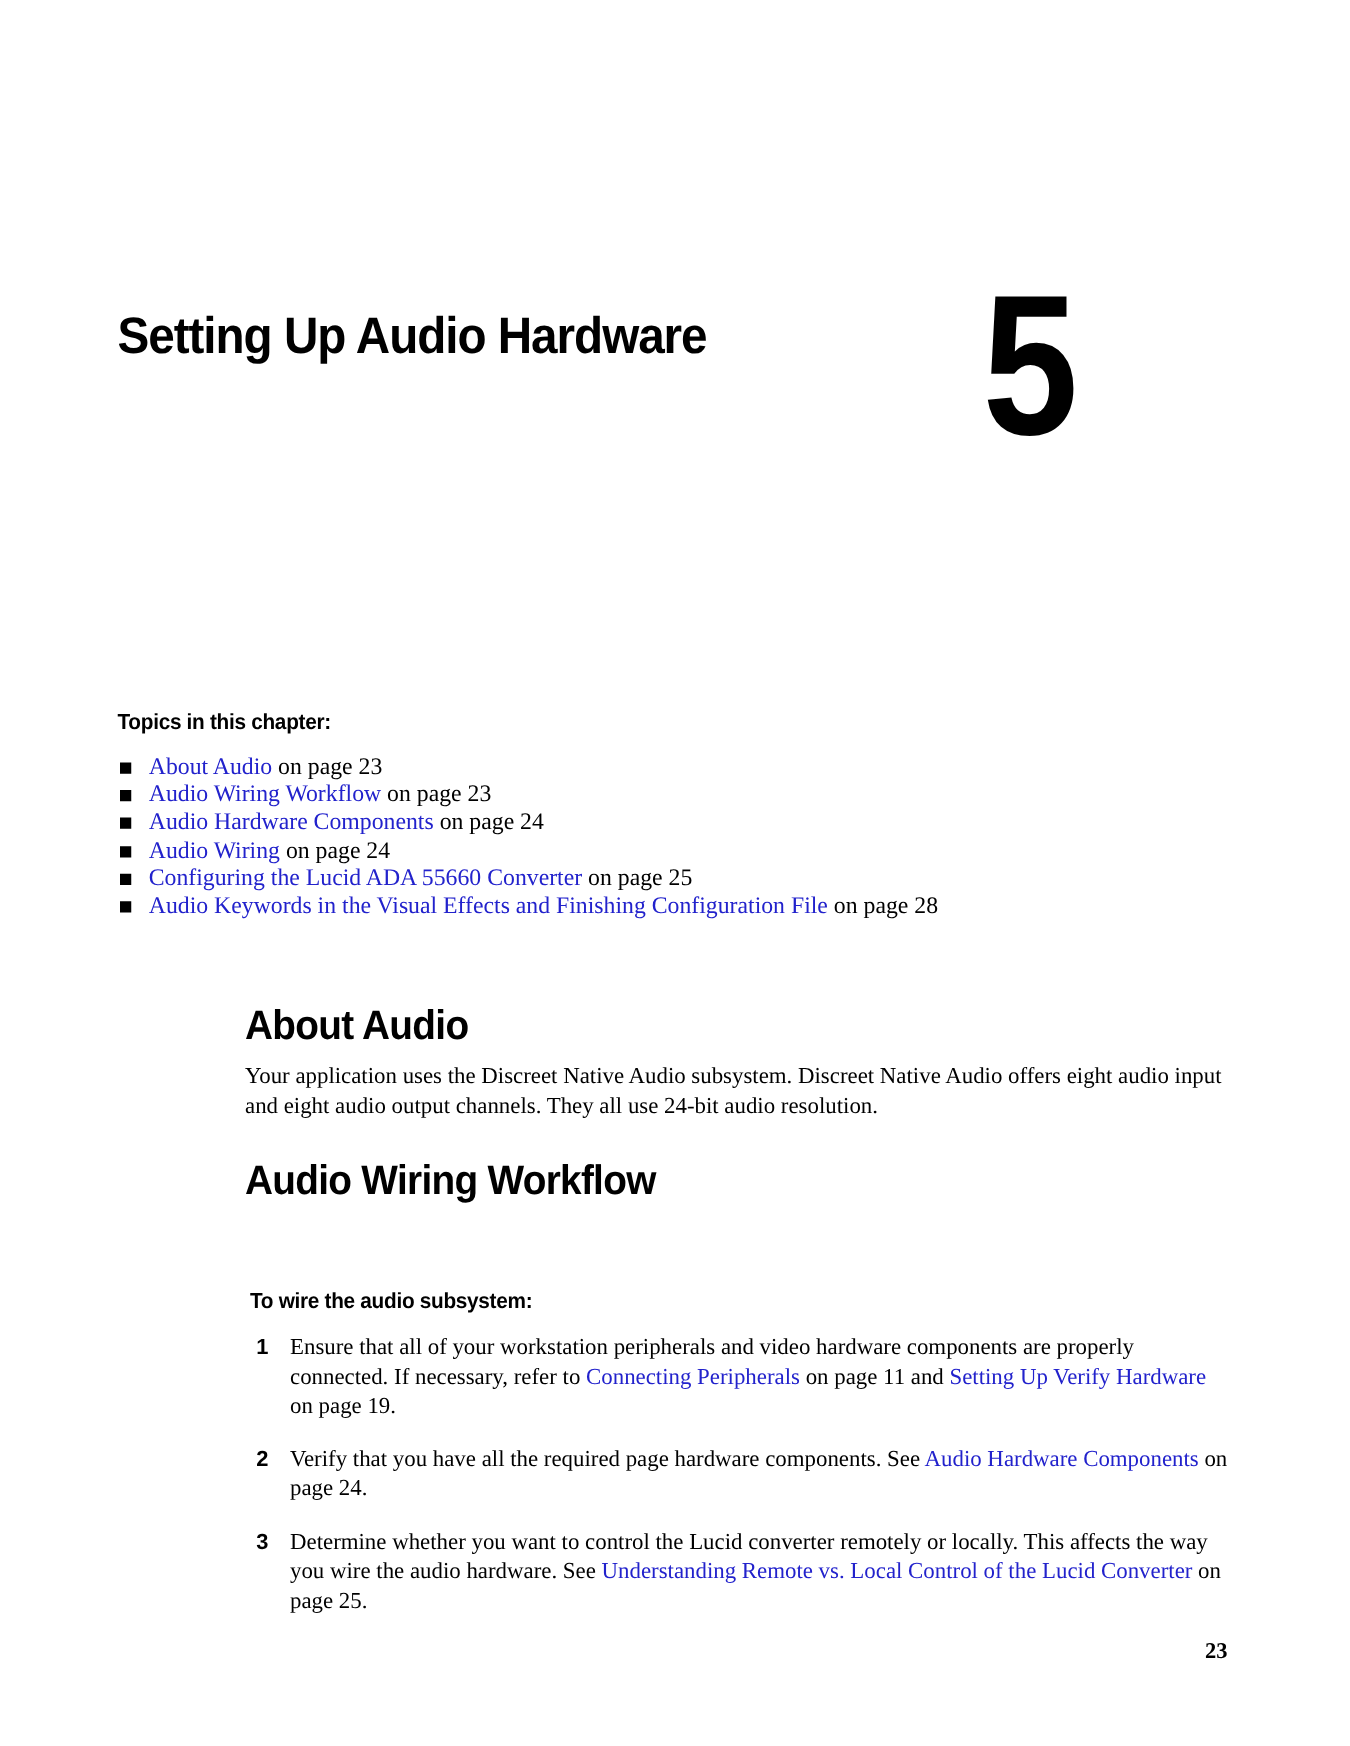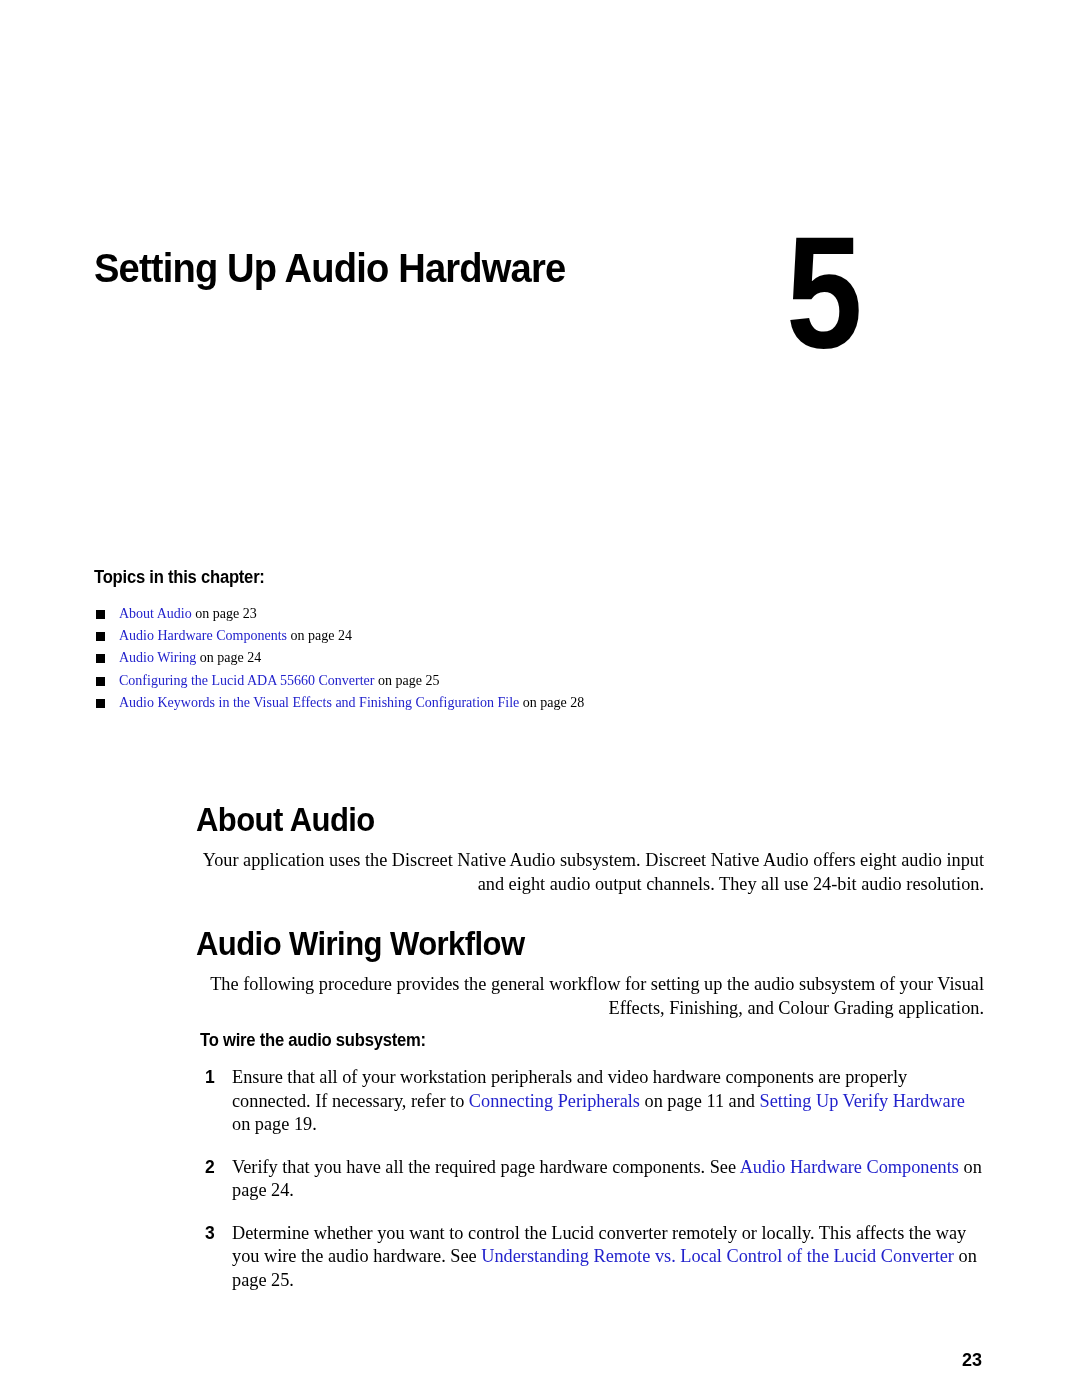--- a/index.html
+++ b/index.html
@@ -77,21 +77,21 @@
     transform-origin: left center;
   }
   .topics-list {
     list-style: none;
     margin: 0;
     padding: 0;
   }
   .topic-item {
     position: relative;
     padding-left: 25px;
-    font-size: 14px;
+    font-size: 19px;
     line-height: 22.2px;
     color: #000;
     white-space: nowrap;
   }
   .topic-bullet {
     position: absolute;
     left: 2px;
     top: 7px;
     width: 9px;
     height: 9px;
@@ -109,21 +109,21 @@
     letter-spacing: -0.6px;
     color: #000;
     transform: scaleX(0.94);
     transform-origin: left center;
   }
 
   .para {
     font-size: 18.3px;
     line-height: 23.5px;
     color: #000;
-    text-align: right;
+    text-align: left;
   }
 
   .run-in-heading {
     font-family: "Liberation Sans Narrow", "Liberation Sans", sans-serif;
     font-weight: bold;
     font-size: 17.5px;
     line-height: 22px;
     letter-spacing: -0.25px;
     color: #000;
     transform: scaleX(0.95);
@@ -162,60 +162,57 @@
   .pos-wf-para         { position: absolute; left: 196px; top: 973px;  width: 788px; }
   .pos-wf-runin        { position: absolute; left: 200px; top: 1029px; width: 790px; }
   .pos-steps           { position: absolute; left: 196px; top: 1066px; width: 790px; }
 
   .page-number {
     position: absolute;
     left: 0;
     top: 1310px;
     width: 982px;
     text-align: right;
-    font-family: Liberation Sans, sans-serif;
+    font-family: Liberation Serif, serif;
     font-weight: bold;
     font-size: 18px;
     color: #000;
-    margin-top: 40px;
   }
 </style>
 </head>
 <body>
 
 <div class="page">
 
   <div class="chapter-header">
     <div class="chapter-title">Setting Up Audio Hardware</div>
     <div class="chapter-number">5</div>
   </div>
 
   <div class="topics-block">
     <div class="topics-heading">Topics in this chapter:</div>
     <ul class="topics-list" id="topics-list">
         <li class="topic-item"><span class="topic-bullet"></span><span class="lnk">About Audio</span><span> on page 23</span></li>
+        <li class="topic-item"><span class="topic-bullet"></span><span class="lnk">Audio Wiring Workflow</span><span> on page 23</span></li>
         <li class="topic-item"><span class="topic-bullet"></span><span class="lnk">Audio Hardware Components</span><span> on page 24</span></li>
         <li class="topic-item"><span class="topic-bullet"></span><span class="lnk">Audio Wiring</span><span> on page 24</span></li>
         <li class="topic-item"><span class="topic-bullet"></span><span class="lnk">Configuring the Lucid ADA 55660 Converter</span><span> on page 25</span></li>
         <li class="topic-item"><span class="topic-bullet"></span><span class="lnk">Audio Keywords in the Visual Effects and Finishing Configuration File</span><span> on page 28</span></li>
       </ul>
   </div>
 
   <div class="pos-about-heading">
     <div class="sec-heading">About Audio</div>
   </div>
   <div class="pos-about-para">
     <div class="para">Your application uses the Discreet Native Audio subsystem. Discreet Native Audio offers eight audio input and eight audio output channels. They all use 24-bit audio resolution.</div>
   </div>
 
   <div class="pos-wf-heading">
     <div class="sec-heading">Audio Wiring Workflow</div>
-  </div>
-  <div class="pos-wf-para">
-    <div class="para">The following procedure provides the general workflow for setting up the audio subsystem of your Visual Effects, Finishing, and Colour Grading application.</div>
   </div>
   <div class="pos-wf-runin">
     <div class="run-in-heading">To wire the audio subsystem:</div>
   </div>
 
   <div class="pos-steps">
     <ol class="steps" id="steps-list">
         <li class="step"><span class="step-num">1</span><span>Ensure that all of your workstation peripherals and video hardware components are properly connected. If necessary, refer to </span><span class="lnk">Connecting Peripherals</span><span> on page 11 and </span><span class="lnk">Setting Up Verify Hardware</span><span> on page 19.</span></li>
         <li class="step"><span class="step-num">2</span><span>Verify that you have all the required page hardware components. See </span><span class="lnk">Audio Hardware Components</span><span> on page 24.</span></li>
         <li class="step"><span class="step-num">3</span><span>Determine whether you want to control the Lucid converter remotely or locally. This affects the way you wire the audio hardware. See </span><span class="lnk">Understanding Remote vs. Local Control of the Lucid Converter</span><span> on page 25.</span></li>

